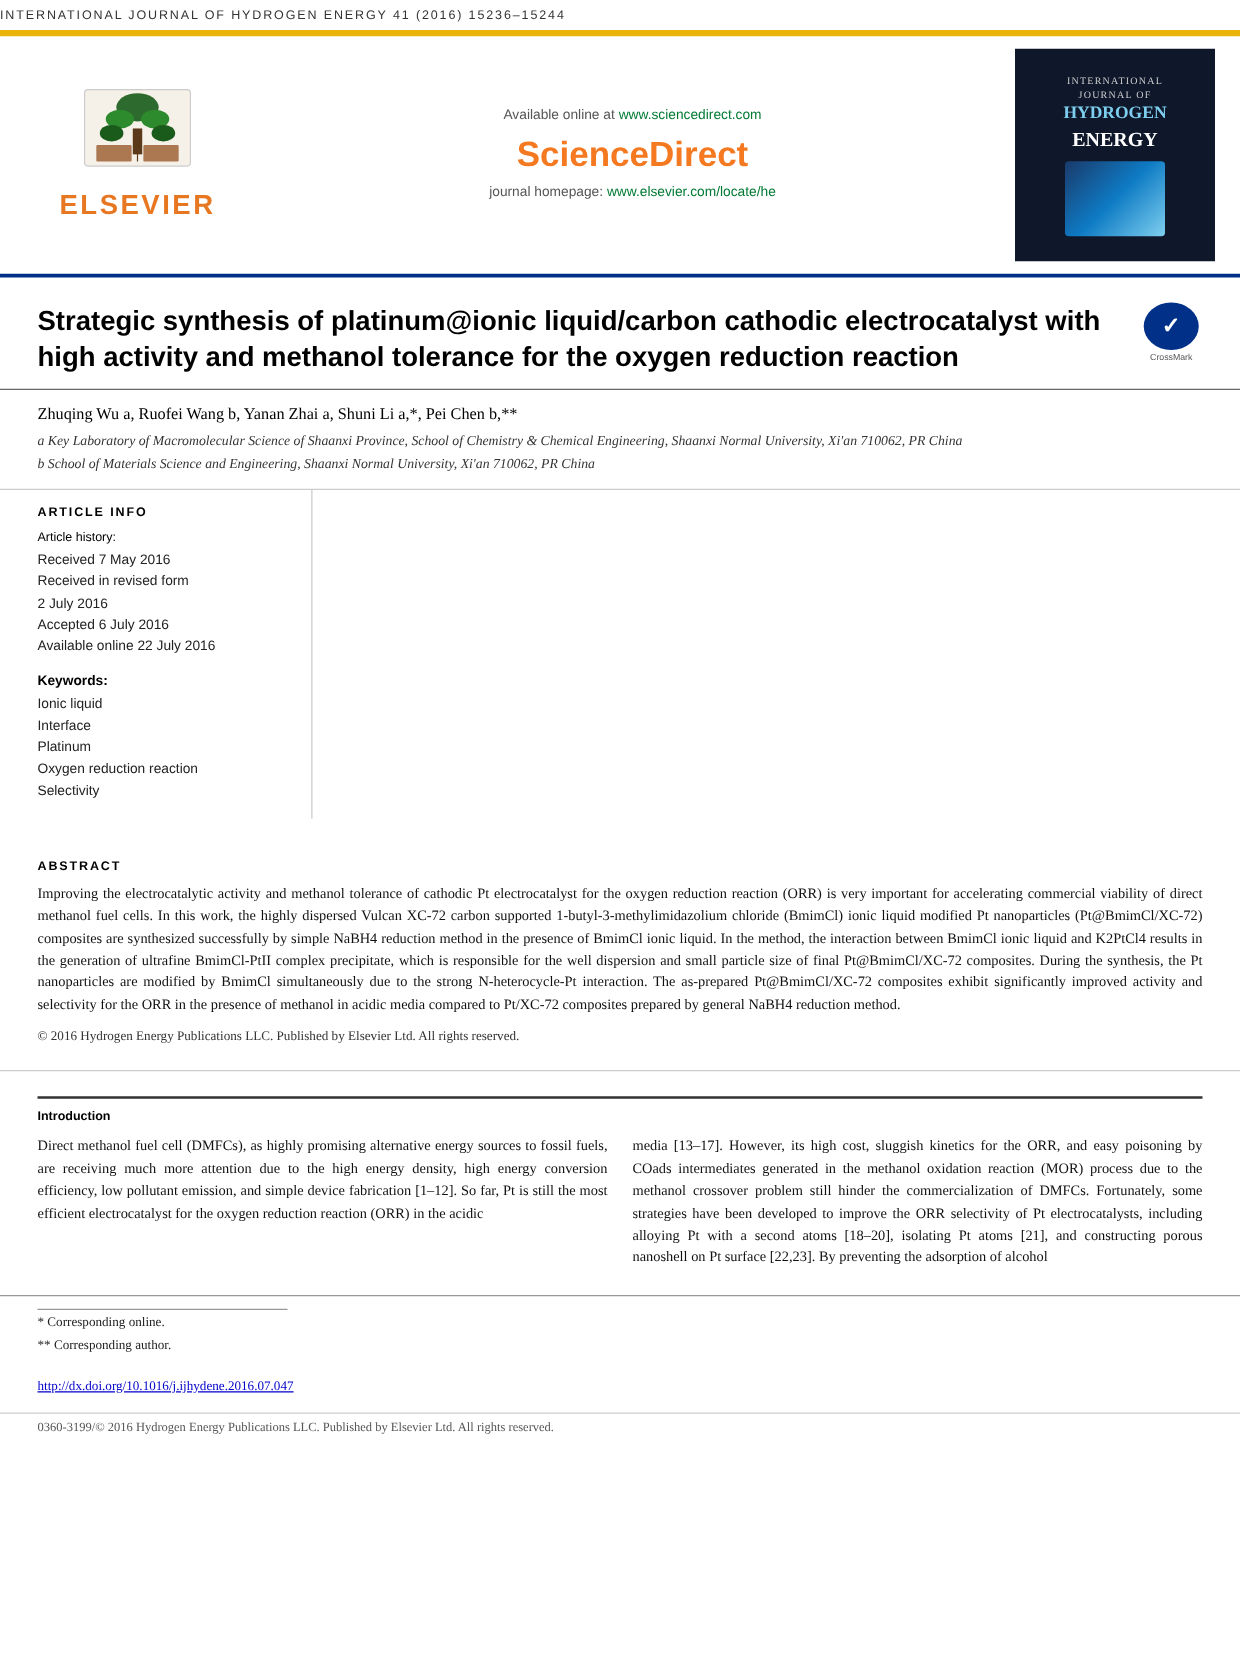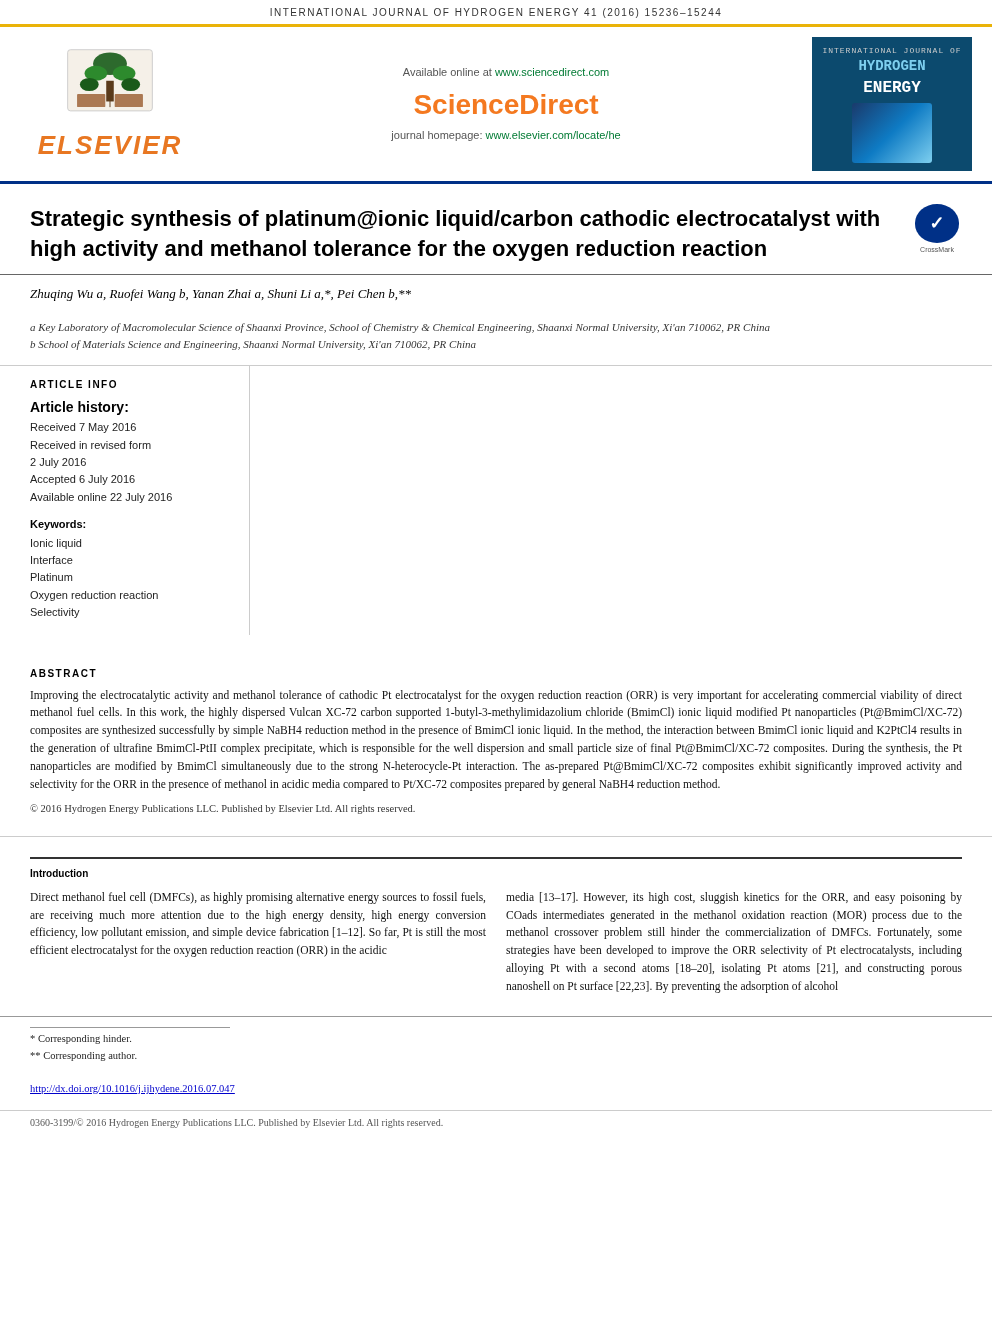--- a/index.html
+++ b/index.html
@@ -9,22 +9,22 @@
       color: #000;
       width: 992px;
       min-height: 1323px;
       font-size: 13px;
       line-height: 1.4;
     }
 
     
     .journal-header-bar {
       background: #fff;
-      border-bottom: 3px solid #eab308;
-      text-align: center;
+      border-bottom: 5px solid #eab308;
+      text-align: left;
       padding: 6px 0 4px;
       font-size: 10px;
       letter-spacing: 1.5px;
       color: #333;
       font-family: Arial, sans-serif;
       text-transform: uppercase;
     }
 
     
     .top-logos {
@@ -41,27 +41,26 @@
       flex-direction: column;
       align-items: center;
     }
 
     .elsevier-tree-svg {
       width: 100px;
       height: 80px;
     }
 
     .elsevier-text {
-      font-size: 26px;
+      font-size: 22px;
       font-weight: bold;
       color: #e87722;
       letter-spacing: 2px;
       font-family: Arial, sans-serif;
       margin-top: 2px;
-      font-style: italic;
     }
 
     .center-banner {
       flex: 1;
       text-align: center;
       padding: 0 20px;
     }
 
     .available-text {
       font-size: 11px;
@@ -86,25 +85,25 @@
 
     .journal-homepage {
       font-size: 11px;
       color: #555;
       font-family: Arial, sans-serif;
       margin-top: 2px;
     }
 
     .hydrogen-energy-logo {
       width: 160px;
-      background: #0c4a6e;
+      background: #0f172a;
       color: #fff;
       text-align: center;
-      padding: 8px;
-      font-family: Liberation Mono, monospace;
+      padding: 20px;
+      font-family: Liberation Serif, serif;
     }
 
     .he-title {
       font-size: 8px;
       letter-spacing: 1px;
       text-transform: uppercase;
       color: #ccc;
     }
 
     .he-main {
@@ -183,23 +182,22 @@
       text-align: center;
     }
 
     
     .authors-section {
       padding: 10px 30px;
       border-bottom: 1px solid #ccc;
     }
 
     .authors-line {
-      font-style: italic;
       font-size: 13px;
-      margin-bottom: 17px;
+      margin-bottom: 6px;
     }
 
     .affiliation {
       font-size: 11px;
       color: #333;
       margin-bottom: 2px;
       font-style: italic;
     }
 
     
@@ -225,22 +223,22 @@
     .section-label {
       font-size: 10px;
       letter-spacing: 1.5px;
       text-transform: uppercase;
       font-weight: bold;
       margin-bottom: 6px;
       font-family: Arial, sans-serif;
     }
 
     .article-history-label {
-      font-weight: bold;
-      font-size: 14px;
+      font-weight: normal;
+      font-size: 10px;
       margin-bottom: 3px;
     }
 
     .history-item {
       font-size: 11px;
       margin-bottom: 2px;
       color: #222;
     }
 
     .keywords-section {
@@ -436,18 +434,18 @@
   <hr class="intro-divider">
   <div class="intro-title">Introduction</div>
   <div class="intro-two-col">
     <div class="intro-left">Direct methanol fuel cell (DMFCs), as highly promising alternative energy sources to fossil fuels, are receiving much more attention due to the high energy density, high energy conversion efficiency, low pollutant emission, and simple device fabrication [1–12]. So far, Pt is still the most efficient electrocatalyst for the oxygen reduction reaction (ORR) in the acidic</div>
     <div class="intro-right">media [13–17]. However, its high cost, sluggish kinetics for the ORR, and easy poisoning by COads intermediates generated in the methanol oxidation reaction (MOR) process due to the methanol crossover problem still hinder the commercialization of DMFCs. Fortunately, some strategies have been developed to improve the ORR selectivity of Pt electrocatalysts, including alloying Pt with a second atoms [18–20], isolating Pt atoms [21], and constructing porous nanoshell on Pt surface [22,23]. By preventing the adsorption of alcohol</div>
   </div>
 </div>
 
 <div class="footnotes-section">
   <hr style="border:none;border-top:1px solid #999;width:200px;margin-left:0;margin-bottom:4px;">
-  <div class="footnote-item">* Corresponding hinder.</div>
+  <div class="footnote-item">* Corresponding online.</div>
   <div class="footnote-item">** Corresponding author.</div>
   <a class="doi-link footnote-item" href="#">http://dx.doi.org/10.1016/j.ijhydene.2016.07.047</a>
 </div>
 
 <div class="bottom-copyright">0360-3199/© 2016 Hydrogen Energy Publications LLC. Published by Elsevier Ltd. All rights reserved.</div>
 
 </body></html>

